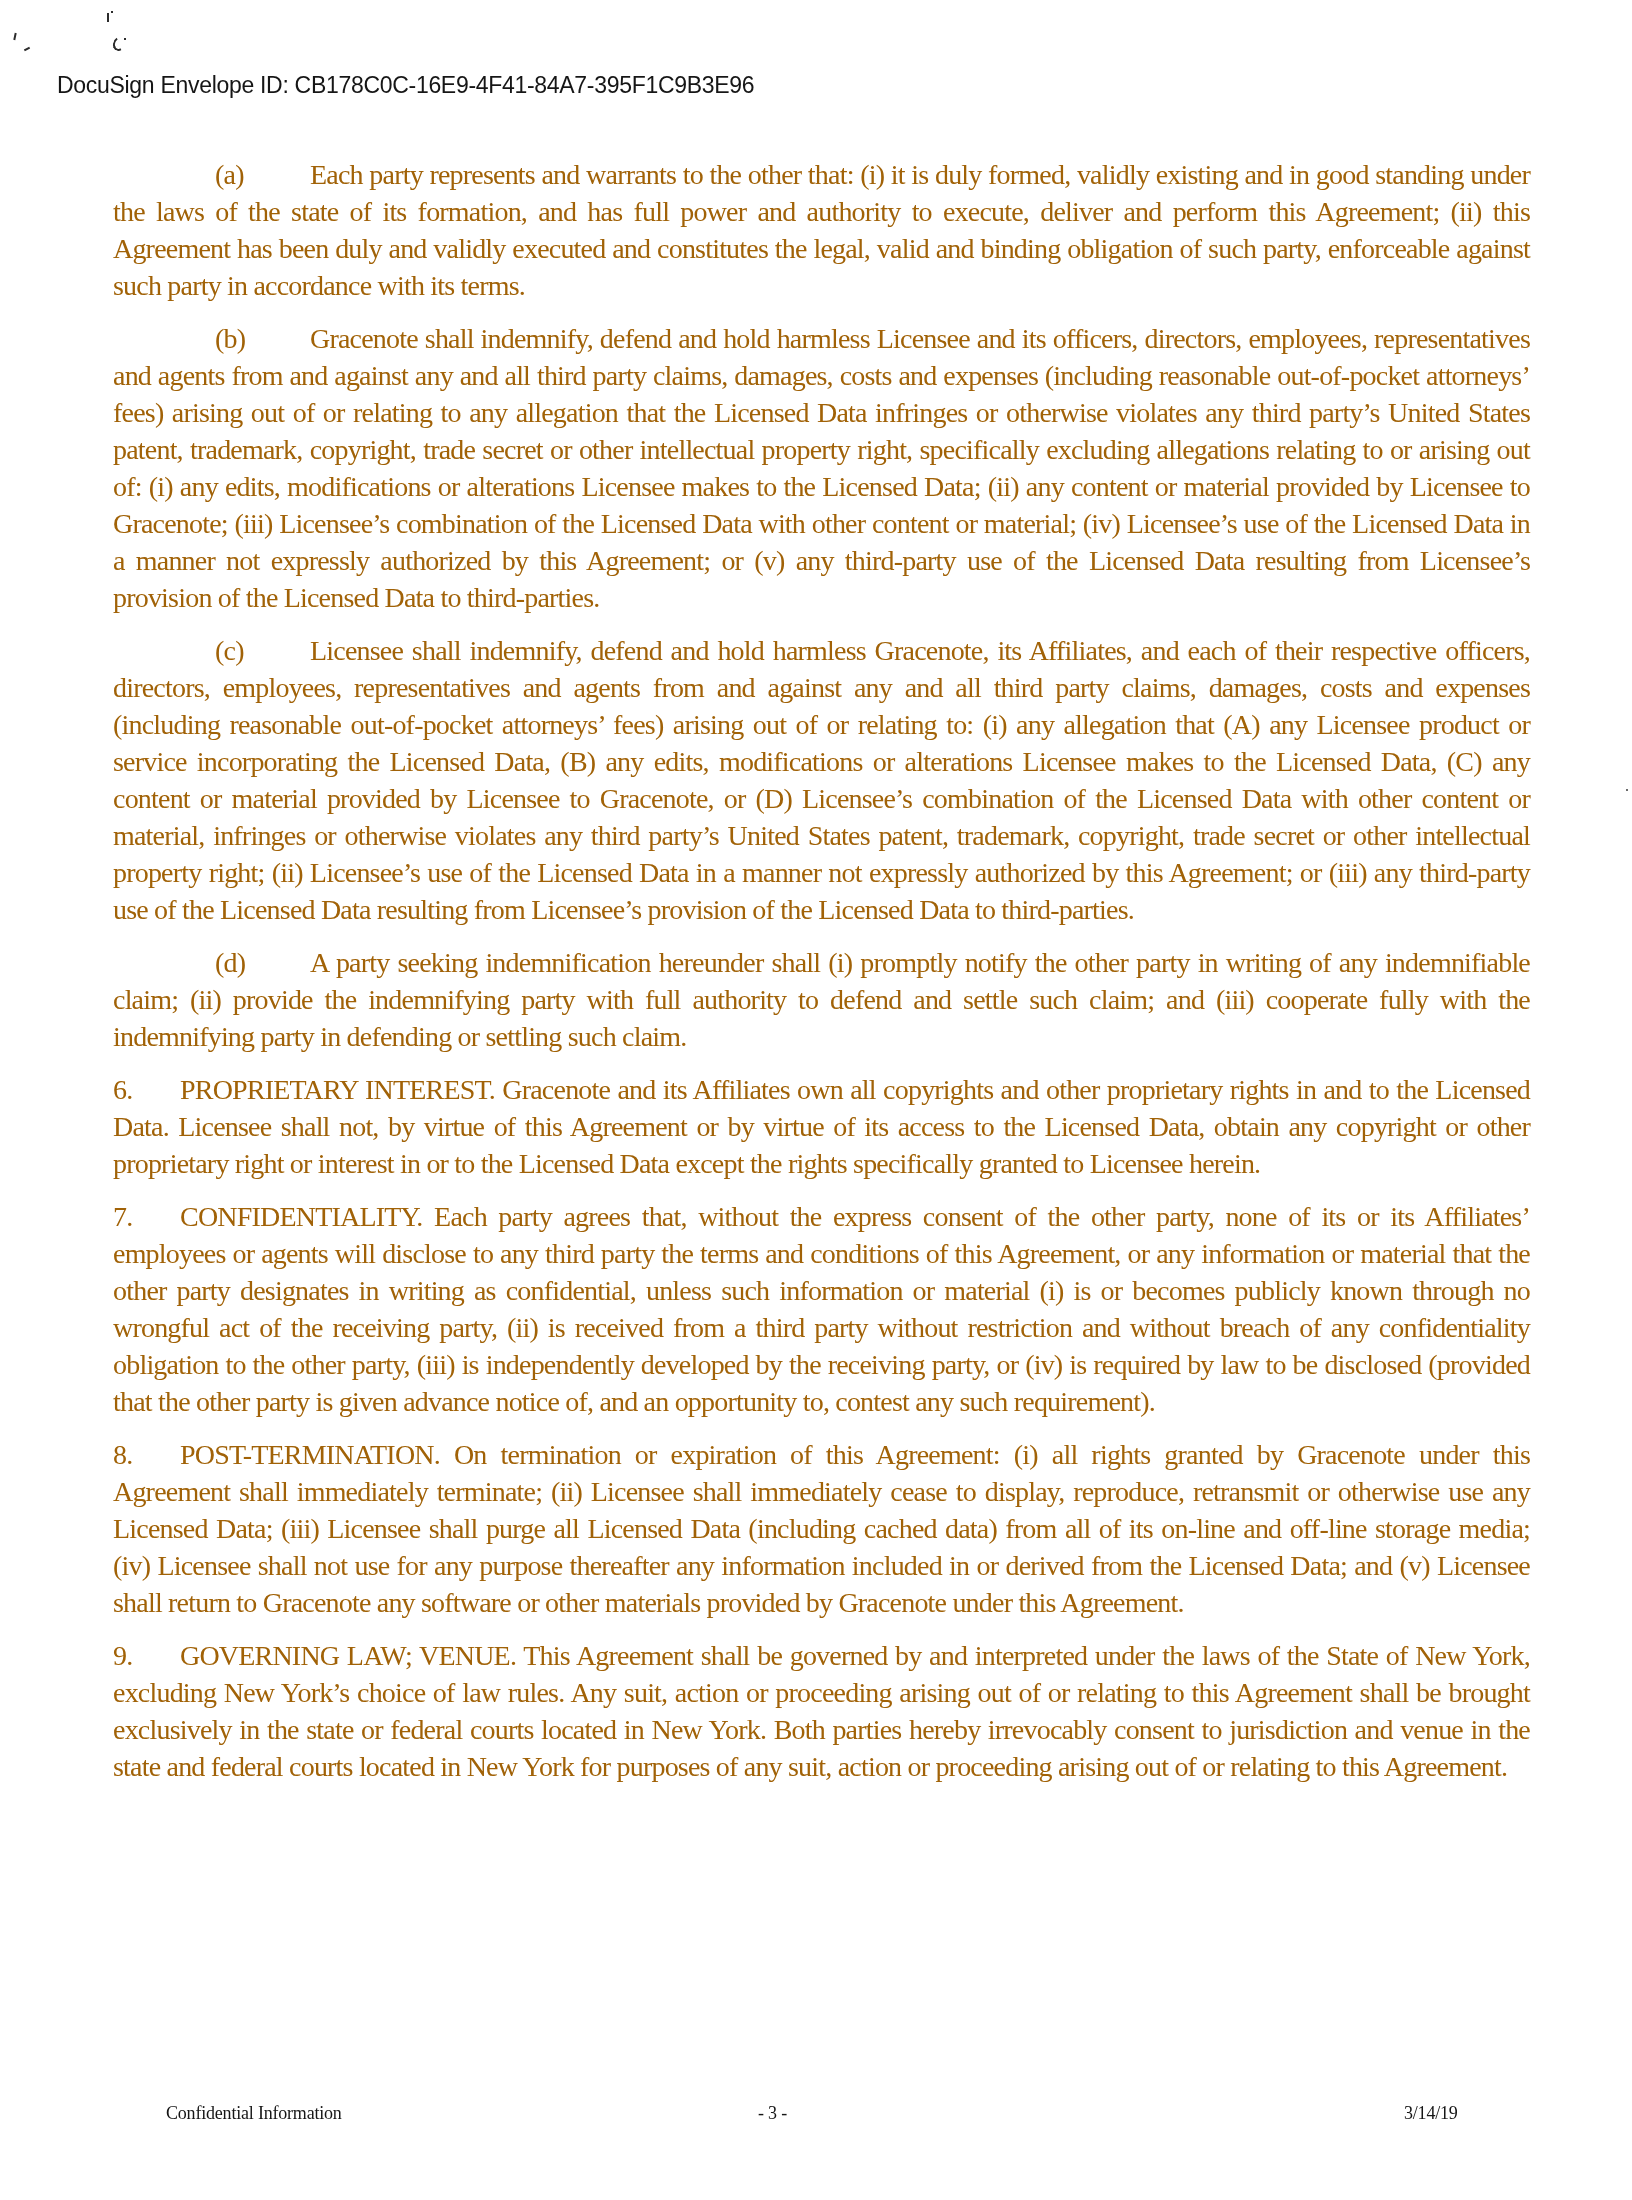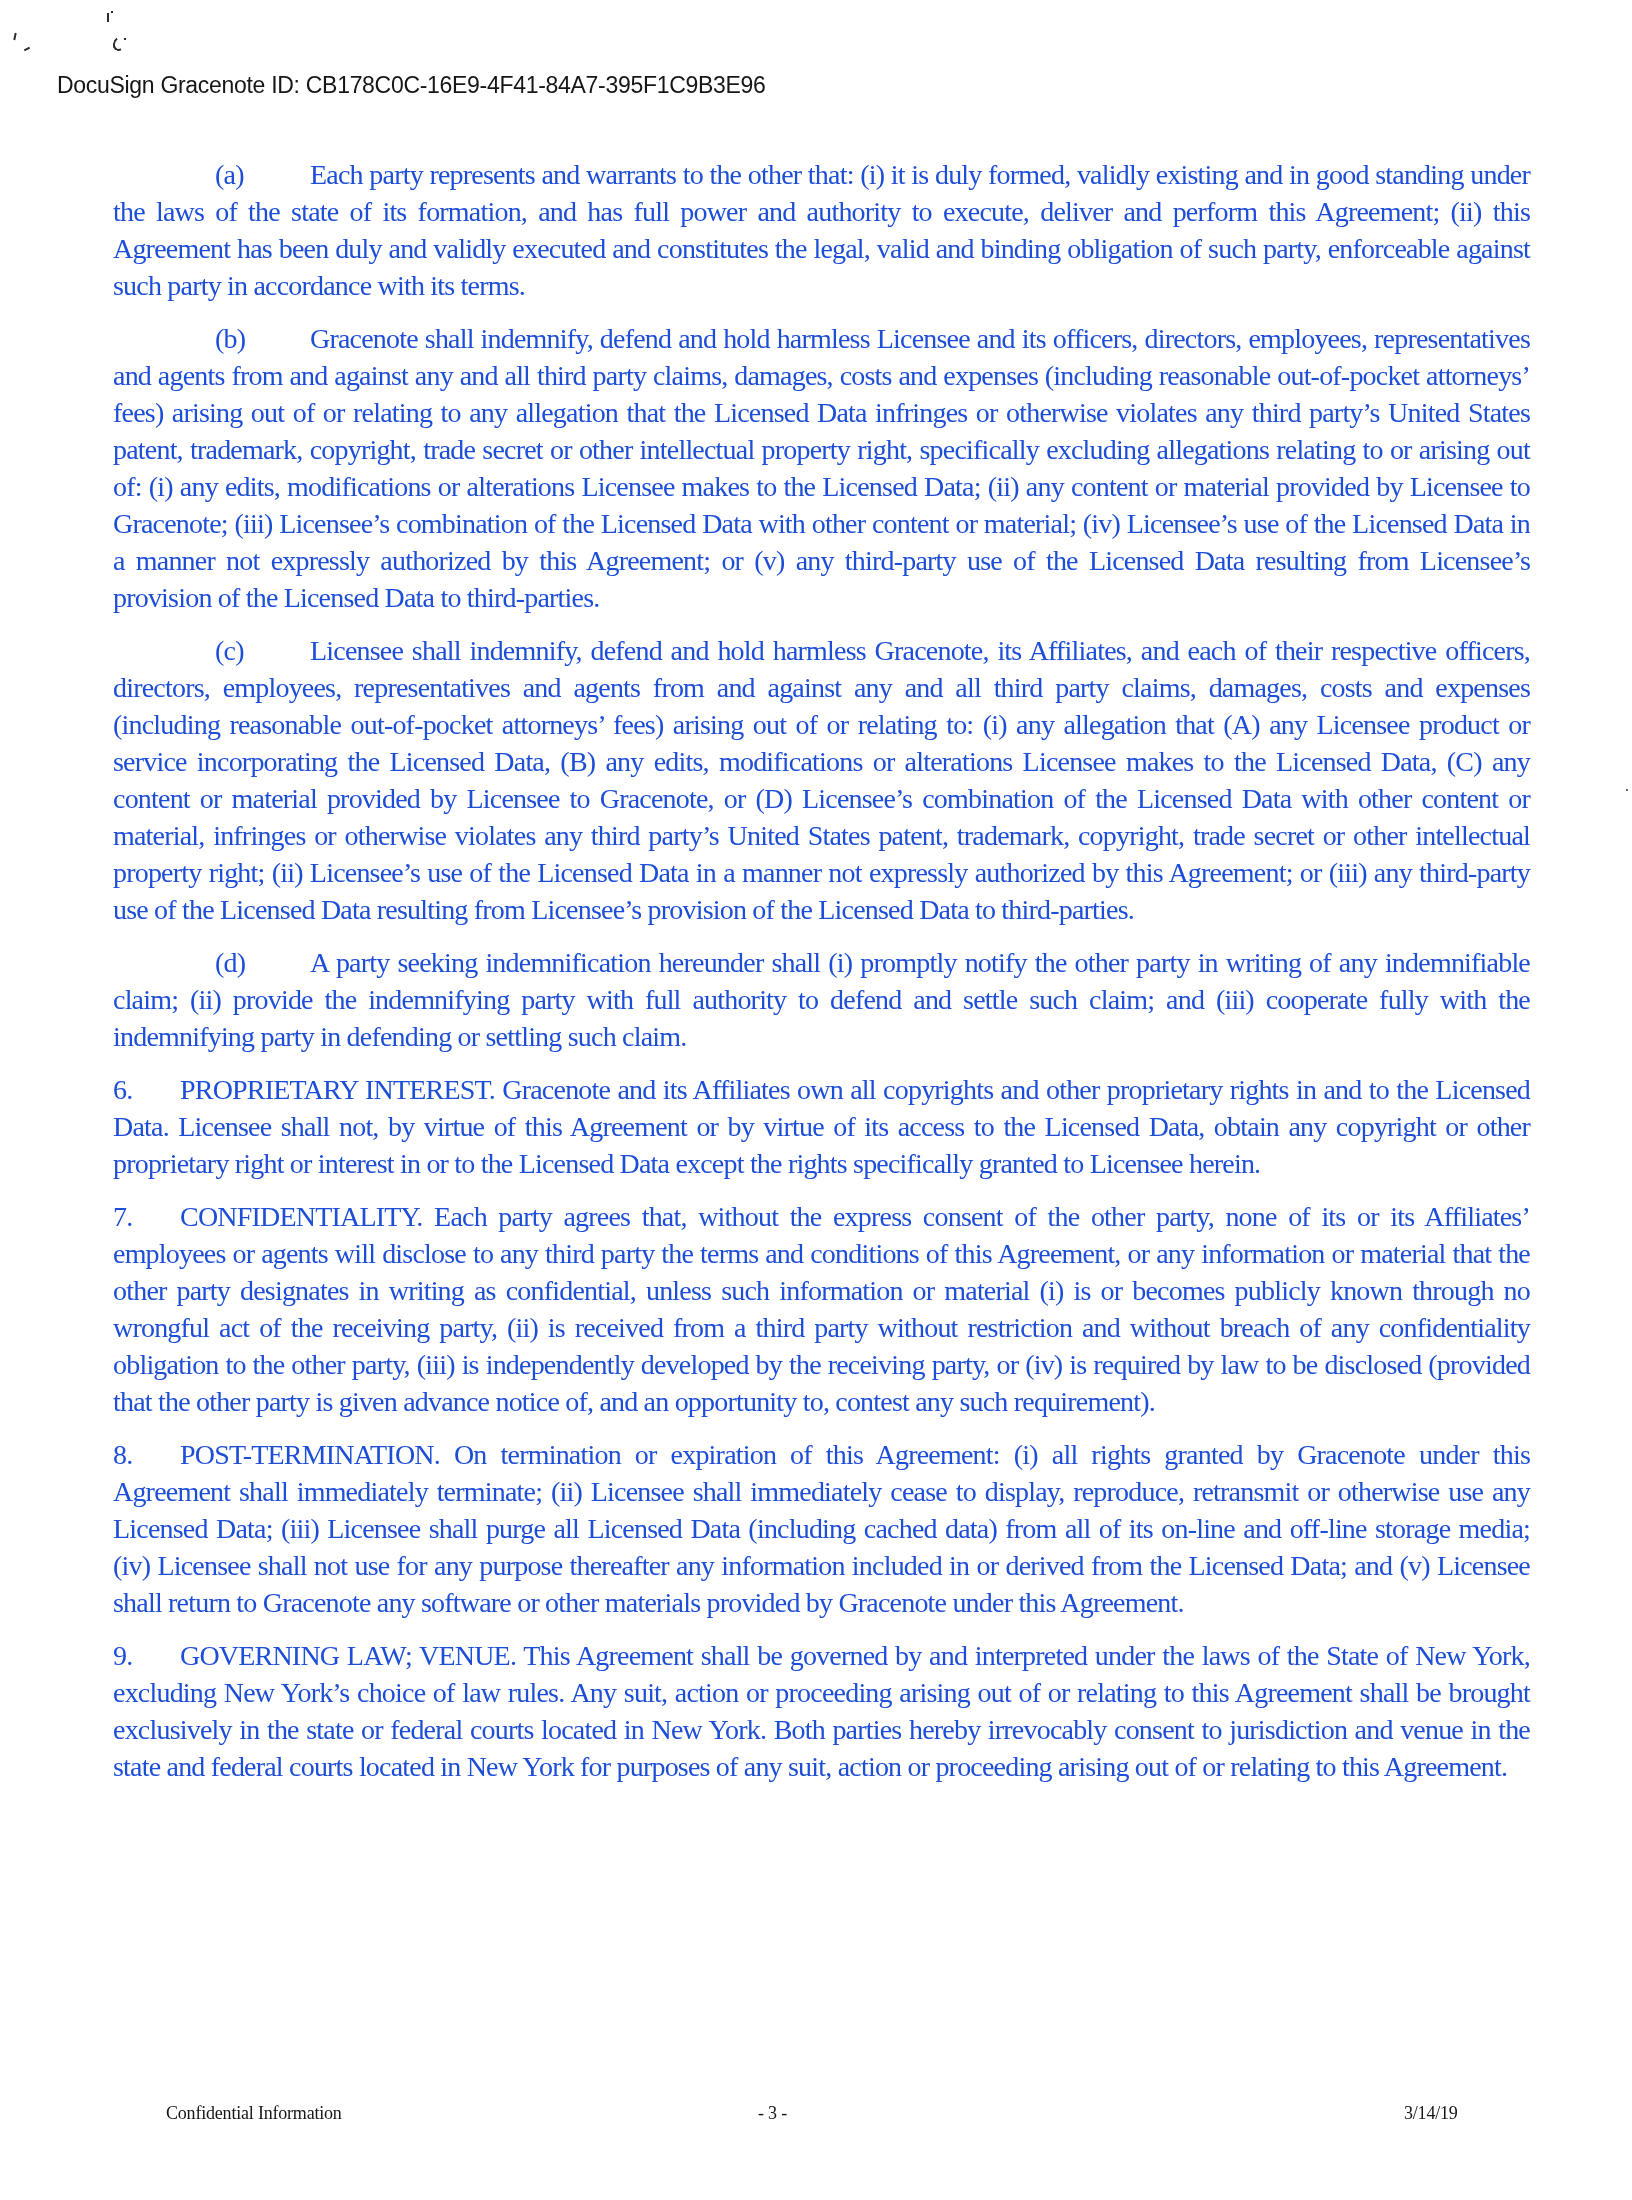--- a/index.html
+++ b/index.html
@@ -24,21 +24,21 @@
   }
   .content {
     position: absolute;
     left: 113px;
     top: 156px;
     width: 1417px;
     font-size: 28px;
     line-height: 37px;
     letter-spacing: -0.8px;
     text-align: justify;
-    color: #1d4ed8;
+    color: #a16207;
   }
   .content p { margin: 16px 0 0 0; }
   .content p:first-child { margin-top: 0; }
   .subpara { text-indent: 102px; }
   .plabel {
     display: inline-block;
     width: 95px;
     text-indent: 0;
     vertical-align: baseline;
   }
@@ -77,21 +77,21 @@
 <body>
 
 <div class="speck" style="left:14px; top:33px; width:2px; height:7px; transform:rotate(12deg);"></div>
 <div class="speck" style="left:24px; top:48px; width:6px; height:2px; transform:rotate(-28deg);"></div>
 <div class="speck" style="left:107px; top:13px; width:2px; height:9px;"></div>
 <div class="speck" style="left:111px; top:11px; width:2px; height:2px;"></div>
 <div class="speck-curve" style="left:113px; top:37px; width:8px; height:10px; transform:rotate(18deg);"></div>
 <div class="speck" style="left:124px; top:38px; width:2px; height:2px;"></div>
 <div class="speck" style="left:1626px; top:789px; width:2px; height:2px; background:#6a6a6a;"></div>
 
-<div class="envelope-header">DocuSign Gracenote ID: CB178C0C-16E9-4F41-84A7-395F1C9B3E96</div>
+<div class="envelope-header">DocuSign Envelope ID: CB178C0C-16E9-4F41-84A7-395F1C9B3E96</div>
 
 <div class="content">
 
   <p class="subpara"><span class="plabel">(a)</span><span>Each party represents and warrants to the other that: (i) it is duly formed, validly existing and in good standing under the laws of the state of its formation, and has full power and authority to execute, deliver and perform this Agreement; (ii) this Agreement has been duly and validly executed and constitutes the legal, valid and binding obligation of such party, enforceable against such party in accordance with its terms.</span></p>
 
   <p class="subpara"><span class="plabel">(b)</span><span>Gracenote shall indemnify, defend and hold harmless Licensee and its officers, directors, employees, representatives and agents from and against any and all third party claims, damages, costs and expenses (including reasonable out-of-pocket attorneys’ fees) arising out of or relating to any allegation that the Licensed Data infringes or otherwise violates any third party’s United States patent, trademark, copyright, trade secret or other intellectual property right, specifically excluding allegations relating to or arising out of: (i) any edits, modifications or alterations Licensee makes to the Licensed Data; (ii) any content or material provided by Licensee to Gracenote; (iii) Licensee’s combination of the Licensed Data with other content or material; (iv) Licensee’s use of the Licensed Data in a manner not expressly authorized by this Agreement; or (v) any third-party use of the Licensed Data resulting from Licensee’s provision of the Licensed Data to third-parties.</span></p>
 
   <p class="subpara"><span class="plabel">(c)</span><span>Licensee shall indemnify, defend and hold harmless Gracenote, its Affiliates, and each of their respective officers, directors, employees, representatives and agents from and against any and all third party claims, damages, costs and expenses (including reasonable out-of-pocket attorneys’ fees) arising out of or relating to: (i) any allegation that (A) any Licensee product or service incorporating the Licensed Data, (B) any edits, modifications or alterations Licensee makes to the Licensed Data, (C) any content or material provided by Licensee to Gracenote, or (D) Licensee’s combination of the Licensed Data with other content or material, infringes or otherwise violates any third party’s United States patent, trademark, copyright, trade secret or other intellectual property right; (ii) Licensee’s use of the Licensed Data in a manner not expressly authorized by this Agreement; or (iii) any third-party use of the Licensed Data resulting from Licensee’s provision of the Licensed Data to third-parties.</span></p>
 
   <p class="subpara"><span class="plabel">(d)</span><span>A party seeking indemnification hereunder shall (i) promptly notify the other party in writing of any indemnifiable claim; (ii) provide the indemnifying party with full authority to defend and settle such claim; and (iii) cooperate fully with the indemnifying party in defending or settling such claim.</span></p>

